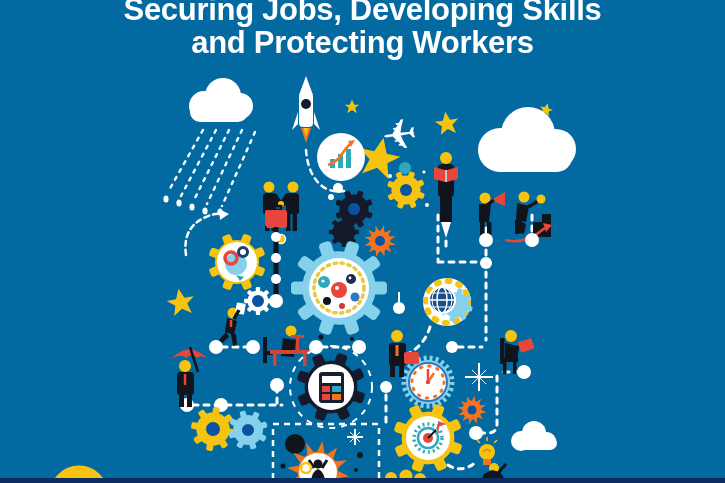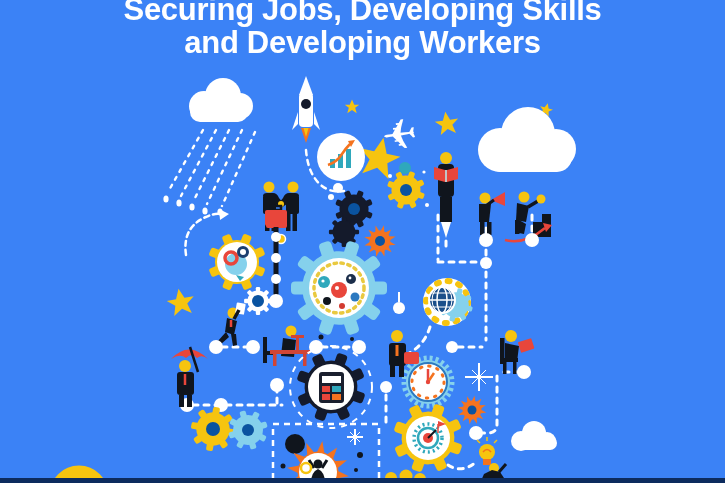--- a/index.html
+++ b/index.html
@@ -1,37 +1,37 @@
 <!DOCTYPE html>
 <html><head>
 <meta charset="utf-8">
 <style>
   html,body{margin:0;padding:0;background:#222;}
   .poster{
     position:relative;width:725px;height:483px;overflow:hidden;
-    background:#3b82f6;
+    background:#0369a1;
     font-family:"Liberation Sans", sans-serif;
   }
   .title{
     position:absolute;top:-7px;left:0;right:0;margin:0;
     text-align:center;color:#ffffff;font-weight:bold;
     font-size:31px;line-height:33px;letter-spacing:-0.3px;
   }
   .title span{display:block;}
   .art{position:absolute;left:0;top:0;}
   .footer-bar{position:absolute;left:0;bottom:0;width:725px;height:5px;background:#0C2B5E;}
 </style>
 </head>
 <body>
 
 <div class="poster">
 
   <h1 class="title">
     <span>Securing Jobs, Developing Skills</span>
-    <span>and Developing Workers</span>
+    <span>and Protecting Workers</span>
   </h1>
 
   <svg class="art" width="725" height="483" viewBox="0 0 725 483" xmlns="http://www.w3.org/2000/svg">
     <defs>
       <g id="g8">
         <circle r="44"></circle>
         <rect x="-9" y="-58" width="18" height="20" rx="5"></rect>
         <rect x="-9" y="-58" width="18" height="20" rx="5" transform="rotate(45)"></rect>
         <rect x="-9" y="-58" width="18" height="20" rx="5" transform="rotate(90)"></rect>
         <rect x="-9" y="-58" width="18" height="20" rx="5" transform="rotate(135)"></rect>

